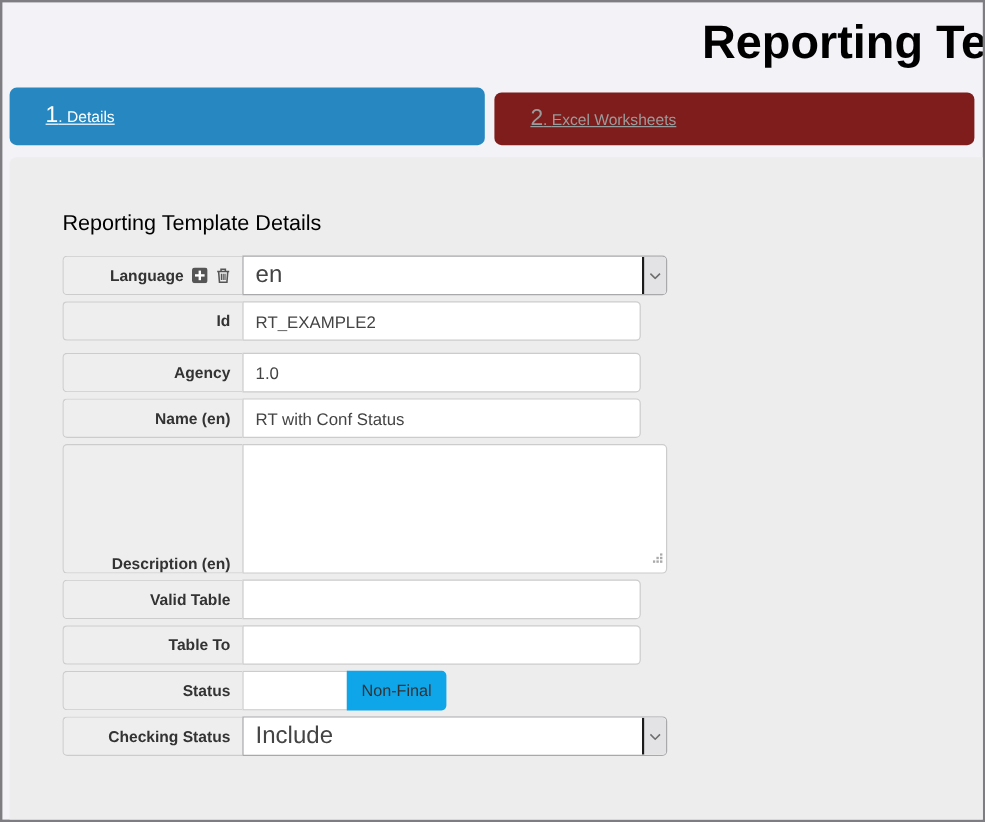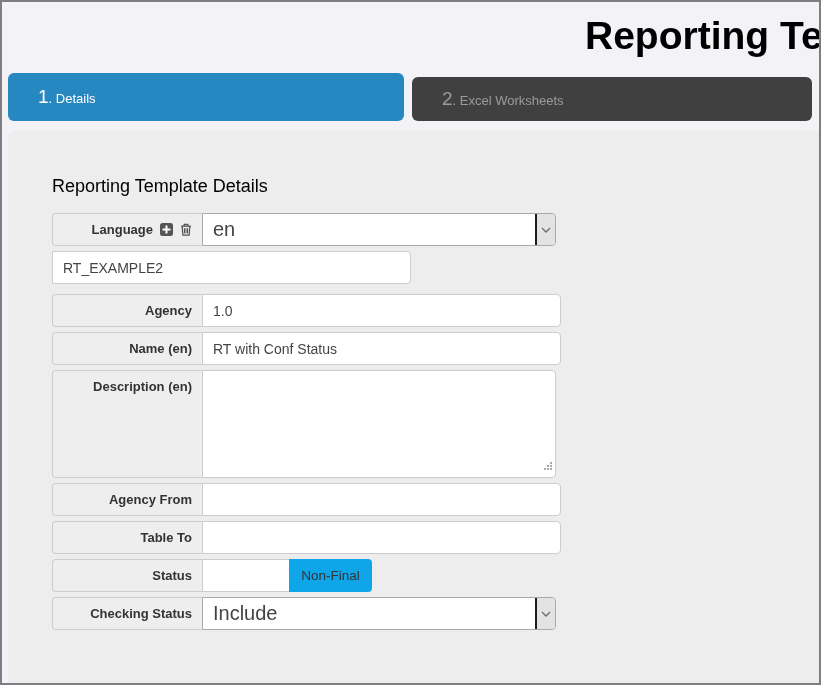--- a/index.html
+++ b/index.html
@@ -7,39 +7,39 @@
   .window {
     position:absolute; left:0; top:0; width:821px; height:685px;
     border:2px solid #7e7e82; background:#f2f2f7; overflow:hidden;
   }
   .page-title {
     position:absolute; left:583px; top:12px;
     font-size:39px; font-weight:bold; color:#000; white-space:nowrap;
   }
   .tab { position:absolute; border-radius:6px; cursor:pointer; }
   .tab-active   { left:6px;  top:71px; width:396px; height:48px; background:#2787c1; color:#ffffff; }
-  .tab-inactive { left:410px; top:75px; width:400px; height:44px; background:#404040; color:#9b9b9b; }
-  .tab-inner { position:absolute; left:30px; top:50%; transform:translateY(-50%); white-space:nowrap; }
+  .tab-inactive { left:410px; top:75px; width:400px; height:44px; background:#7f1d1d; color:#9b9b9b; }
+  .tab-inner { position:absolute; left:30px; top:50%; transform:translateY(-50%); white-space:nowrap;text-decoration:underline; }
   .tab-num   { font-size:19px; }
   .tab-label { font-size:13px; }
   .panel {
     position:absolute; left:6px; top:129px; width:830px; height:600px;
     background:#ededee; border-radius:6px; padding:45px 0 0 44px;
   }
   .panel-heading { font-size:18px; font-weight:normal; color:#000; margin-bottom:16px; }
   .frow { display:flex; margin-bottom:5px; align-items:stretch; }
   .addon {
     width:150px; min-height:33px; background:#eeeeee; border:1px solid #cccccc;
     border-right:none; border-radius:4px 0 0 4px;
     display:flex; align-items:center; justify-content:flex-end; gap:7px;
     padding:0 10px; font-size:13px; font-weight:bold; color:#333333;
   }
-  .addon.tall { align-items:flex-start; padding-top:8px; }
+  .addon.tall { align-items:flex-end; padding-top:8px; }
   .control {
-    width:359px; height:33px; background:#ffffff; border:1px solid #cccccc;
+    width:332px; height:33px; background:#ffffff; border:1px solid #cccccc;
     border-radius:0 4px 4px 0; font-family:inherit; font-size:14px; color:#444444;
     padding:0 10px; outline:none;
   }
   .ta-wrap { position:relative; width:354px; height:108px; }
   .control.ta { width:354px; height:108px; resize:none; padding:6px 10px; }
   .grip { position:absolute; right:3px; bottom:3px; pointer-events:none; }
   .fselect {
     width:354px; height:33px; background:#ffffff; border:1px solid #a9a9ac;
     border-radius:0 4px 4px 0; display:flex; align-items:center; overflow:hidden; cursor:pointer;
   }
@@ -97,20 +97,23 @@
         <span class="sel-val">en</span>
         <span class="sel-btn">
           <svg width="10" height="6" viewBox="0 0 10 6">
               <polyline points="1,1 5,5 9,1" fill="none" stroke="#6e6e6e" stroke-width="1.3"></polyline>
             </svg>
         </span>
       </div>
     </div>
 
     <div class="frow">
+      <div class="addon">
+          <span>Id</span>
+        </div>
       <input class="control" type="text" value="RT_EXAMPLE2" style="">
     </div>
 
     <div class="frow">
     </div>
 
     <div class="frow">
       <div class="addon">
           <span>Agency</span>
         </div>
@@ -140,21 +143,21 @@
                 <rect x="3" y="6" width="2" height="2"></rect>
                 <rect x="6" y="6" width="2" height="2"></rect>
               </g>
             </svg>
         </span>
       </div>
     </div>
 
     <div class="frow">
       <div class="addon">
-          <span>Agency From</span>
+          <span>Valid Table</span>
         </div>
       <input class="control" type="text" value="" style="">
     </div>
 
     <div class="frow">
       <div class="addon">
           <span>Table To</span>
         </div>
       <input class="control" type="text" value="" style="">
     </div>

